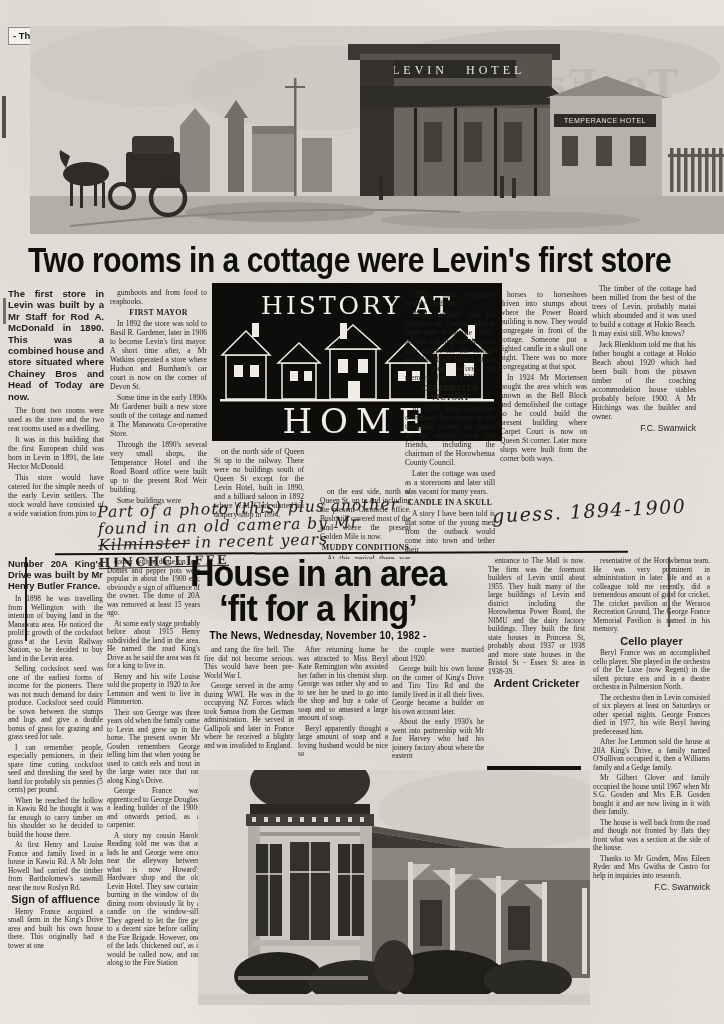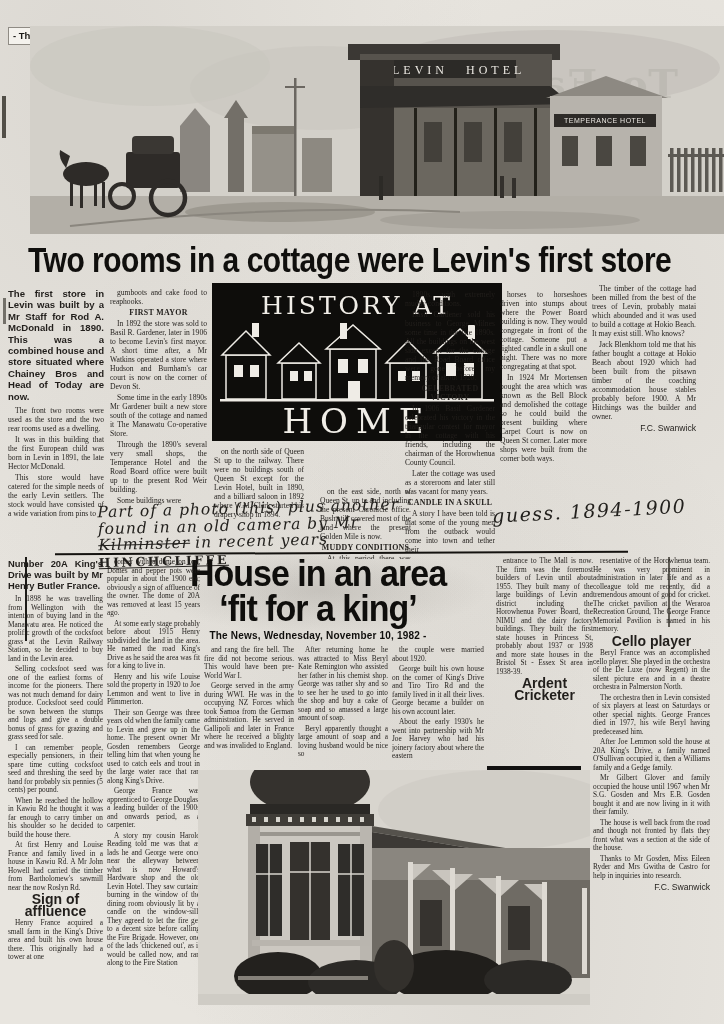--- a/index.html
+++ b/index.html
@@ -22,21 +22,21 @@
     font-weight:bold;font-size:30px;letter-spacing:-0.5px;white-space:nowrap;color:#100f0d;
     transform:scaleY(1.18);transform-origin:top left;}
   .col{overflow:hidden;text-align:justify;}
   .col p{margin:0 0 2px;}
   .b-p{text-indent:7px;}
   .art1 .b-p{font-size:7.6px;line-height:9px;}
   .art1 .b-intro{font-family:"Liberation Sans",sans-serif;font-weight:bold;font-size:9.6px;line-height:11.4px;margin:0 0 4px;}
   .b-sub{font-weight:bold;font-size:7.9px;text-align:center;margin:3px 0 2px;letter-spacing:.3px;}
   .art2 .b-p{font-size:7.3px;line-height:8.5px;}
   .art2 .b-intro{font-family:"Liberation Sans",sans-serif;font-weight:bold;font-size:9.4px;line-height:11px;margin:0 0 4px;}
-  .b-sub2{font-family:"Liberation Sans",sans-serif;font-weight:bold;font-size:14px;line-height:11.5px;text-align:center;margin:5px 0 3px;}
+  .b-sub2{font-family:"Liberation Sans",sans-serif;font-weight:bold;font-size:11px;line-height:11.5px;text-align:center;margin:5px 0 3px;}
   .b-by{font-family:"Liberation Sans",sans-serif;font-size:8.6px;text-align:right;margin-top:4px;}
   .c1{left:8px;top:288px;width:96px;height:230px;}
   .c2{left:110px;top:288px;width:97px;height:228px;}
   .logo-main{left:212px;top:283px;width:290px;height:158px;}
   .c3{left:214px;top:447px;width:90px;height:72px;}
   .c4{left:320px;top:447px;width:91px;height:72px;margin-top:40px;}
   .c5{left:405px;top:290px;width:90px;height:292px;}
   .c6{left:500px;top:290px;width:87px;height:226px;}
   .c7{left:592px;top:284px;width:104px;height:222px;}
   .hand{font-family:"DejaVu Serif",serif;font-style:italic;color:#22201d;}
@@ -49,21 +49,21 @@
   .sep-line{left:55px;top:552px;width:573px;height:2px;background:#14120f;transform:rotate(-.25deg);}
   .headline2{left:152px;top:556px;width:332px;text-align:center;font-family:"Liberation Sans",sans-serif;
     font-weight:bold;color:#0f0e0c;}
   .headline2 .h2line{font-size:34px;line-height:35px;letter-spacing:-1px;transform:scaleY(1.08);}
   .dateline2{font-size:10px;margin-top:4px;letter-spacing:.2px;}
   .d1{left:8px;top:558px;width:95px;height:464px;}
   .d2{left:107px;top:558px;width:93px;height:452px;}
   .d3{left:204px;top:646px;width:90px;height:122px;}
   .d4{left:298px;top:646px;width:90px;height:122px;}
   .d5{left:392px;top:646px;width:92px;height:122px;}
-  .d6{left:488px;top:557px;width:97px;height:208px;margin-left:8px;}
+  .d6{left:488px;top:557px;width:97px;height:208px;}
   .d7{left:593px;top:557px;width:117px;height:462px;}
   .logo-mini{left:487px;top:766px;width:94px;height:50px;}
   .edge1{left:2px;top:96px;width:4px;height:42px;background:#39362f;opacity:.85;}
   .edge2{left:3px;top:298px;width:3px;height:26px;background:#45423b;opacity:.7;}
   .vline1{left:25px;top:557px;width:2px;height:84px;background:#1c1a17;}
   .vline2{left:668px;top:557px;width:2px;height:70px;background:#343129;opacity:.75;}
   .smudge1{left:150px;top:556px;width:340px;height:78px;
     background:radial-gradient(ellipse at 50% 45%, rgba(70,66,60,.16), transparent 70%);}
   .smudge2{left:230px;top:30px;width:300px;height:60px;
     background:radial-gradient(ellipse at 50% 50%, rgba(90,86,80,.18), transparent 70%);}
@@ -167,21 +167,21 @@
 
   <div class="abs headline1">Two rooms in a cottage were Levin's first store</div>
 
   <div class="abs col art1 c1">
       <p class="b-intro">The first store in Levin was built by a Mr Staff for Rod A. McDonald in 1890. This was a combined house and store situated where Chainey Bros and Head of Today are now.</p>
       <p class="b-p">The front two rooms were used as the store and the two rear rooms used as a dwelling.</p>
       <p class="b-p">It was in this building that the first European child was born in Levin in 1891, the late Hector McDonald.</p>
       <p class="b-p">This store would have catered for the simple needs of the early Levin settlers. The stock would have consisted of a wide variation from pins to</p>
     </div>
   <div class="abs col art1 c2">
-      <p class="b-p">gumboots and cake food to reaphooks.</p>
+      <p class="b-p">gumboots and from food to reaphooks.</p>
       <p class="b-sub">FIRST MAYOR</p>
       <p class="b-p">In 1892 the store was sold to Basil R. Gardener, later in 1906 to become Levin's first mayor. A short time after, a Mr Watkins operated a store where Hudson and Burnham's car court is now on the corner of Devon St.</p>
       <p class="b-p">Some time in the early 1890s Mr Gardener built a new store south of the cottage and named it The Manawatu Co-operative Store.</p>
       <p class="b-p">Through the 1890's several very small shops, the Temperance Hotel and the Road Board office were built up to the present Rod Weir building.</p>
       <p class="b-p">Some buildings were</p>
     </div>
 
   <div class="abs logo-main">
     <svg width="290" height="158" viewBox="0 0 290 158">
       <rect width="290" height="158" fill="#0e0d0b"></rect>

